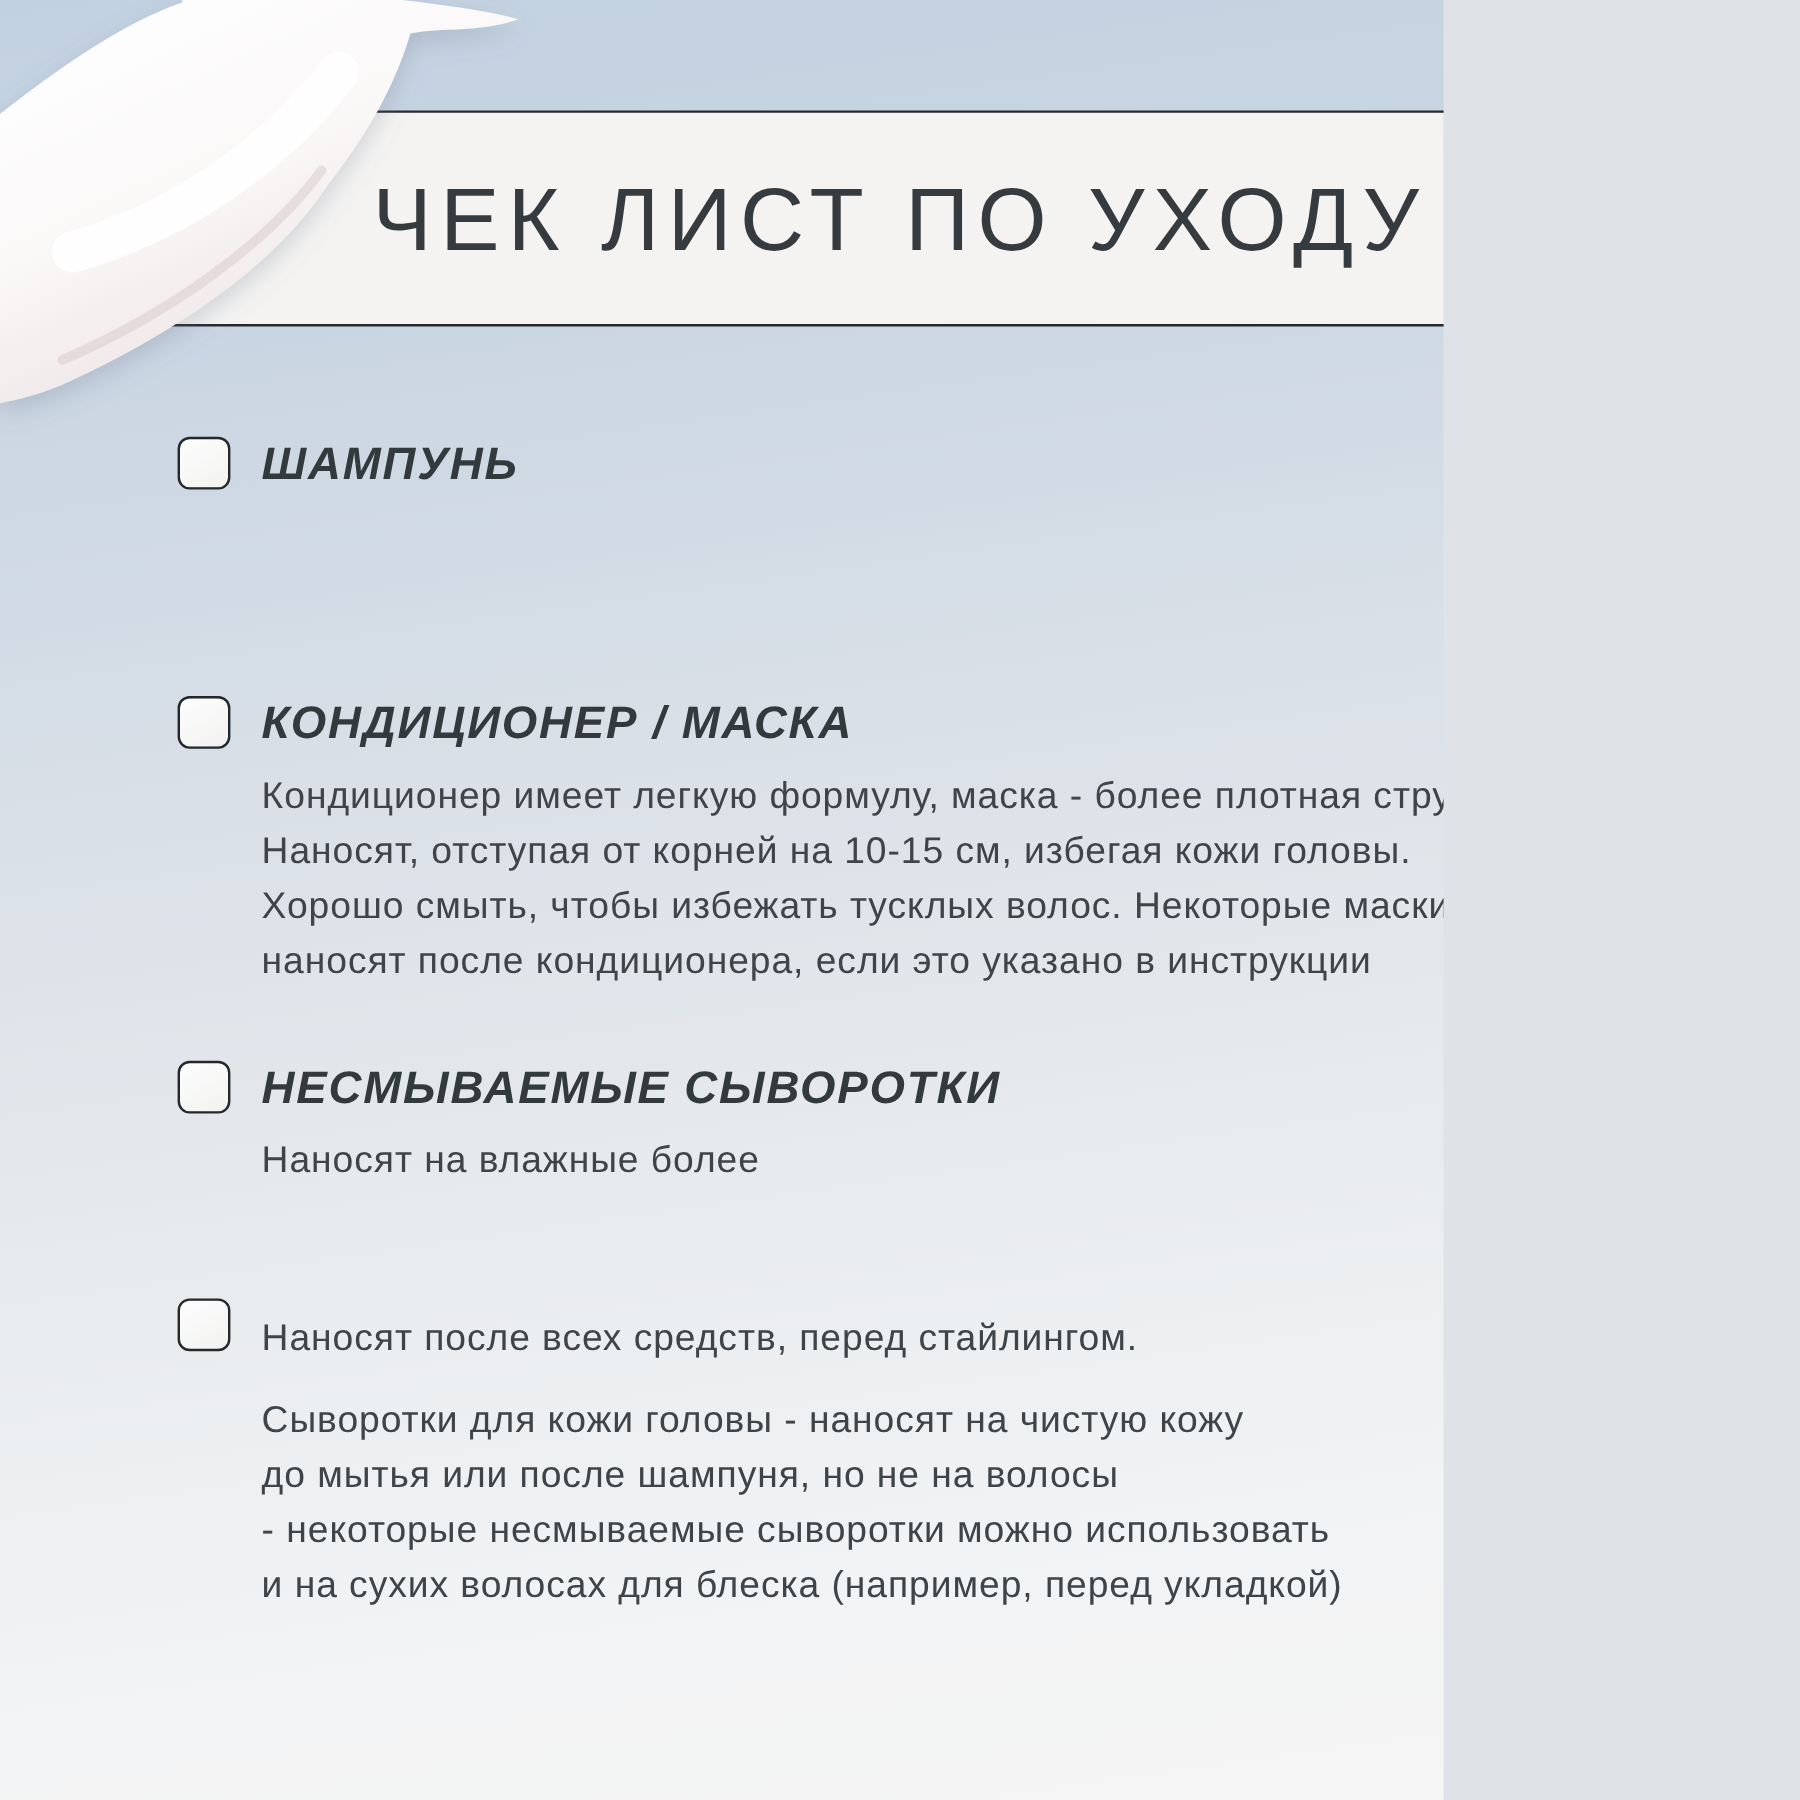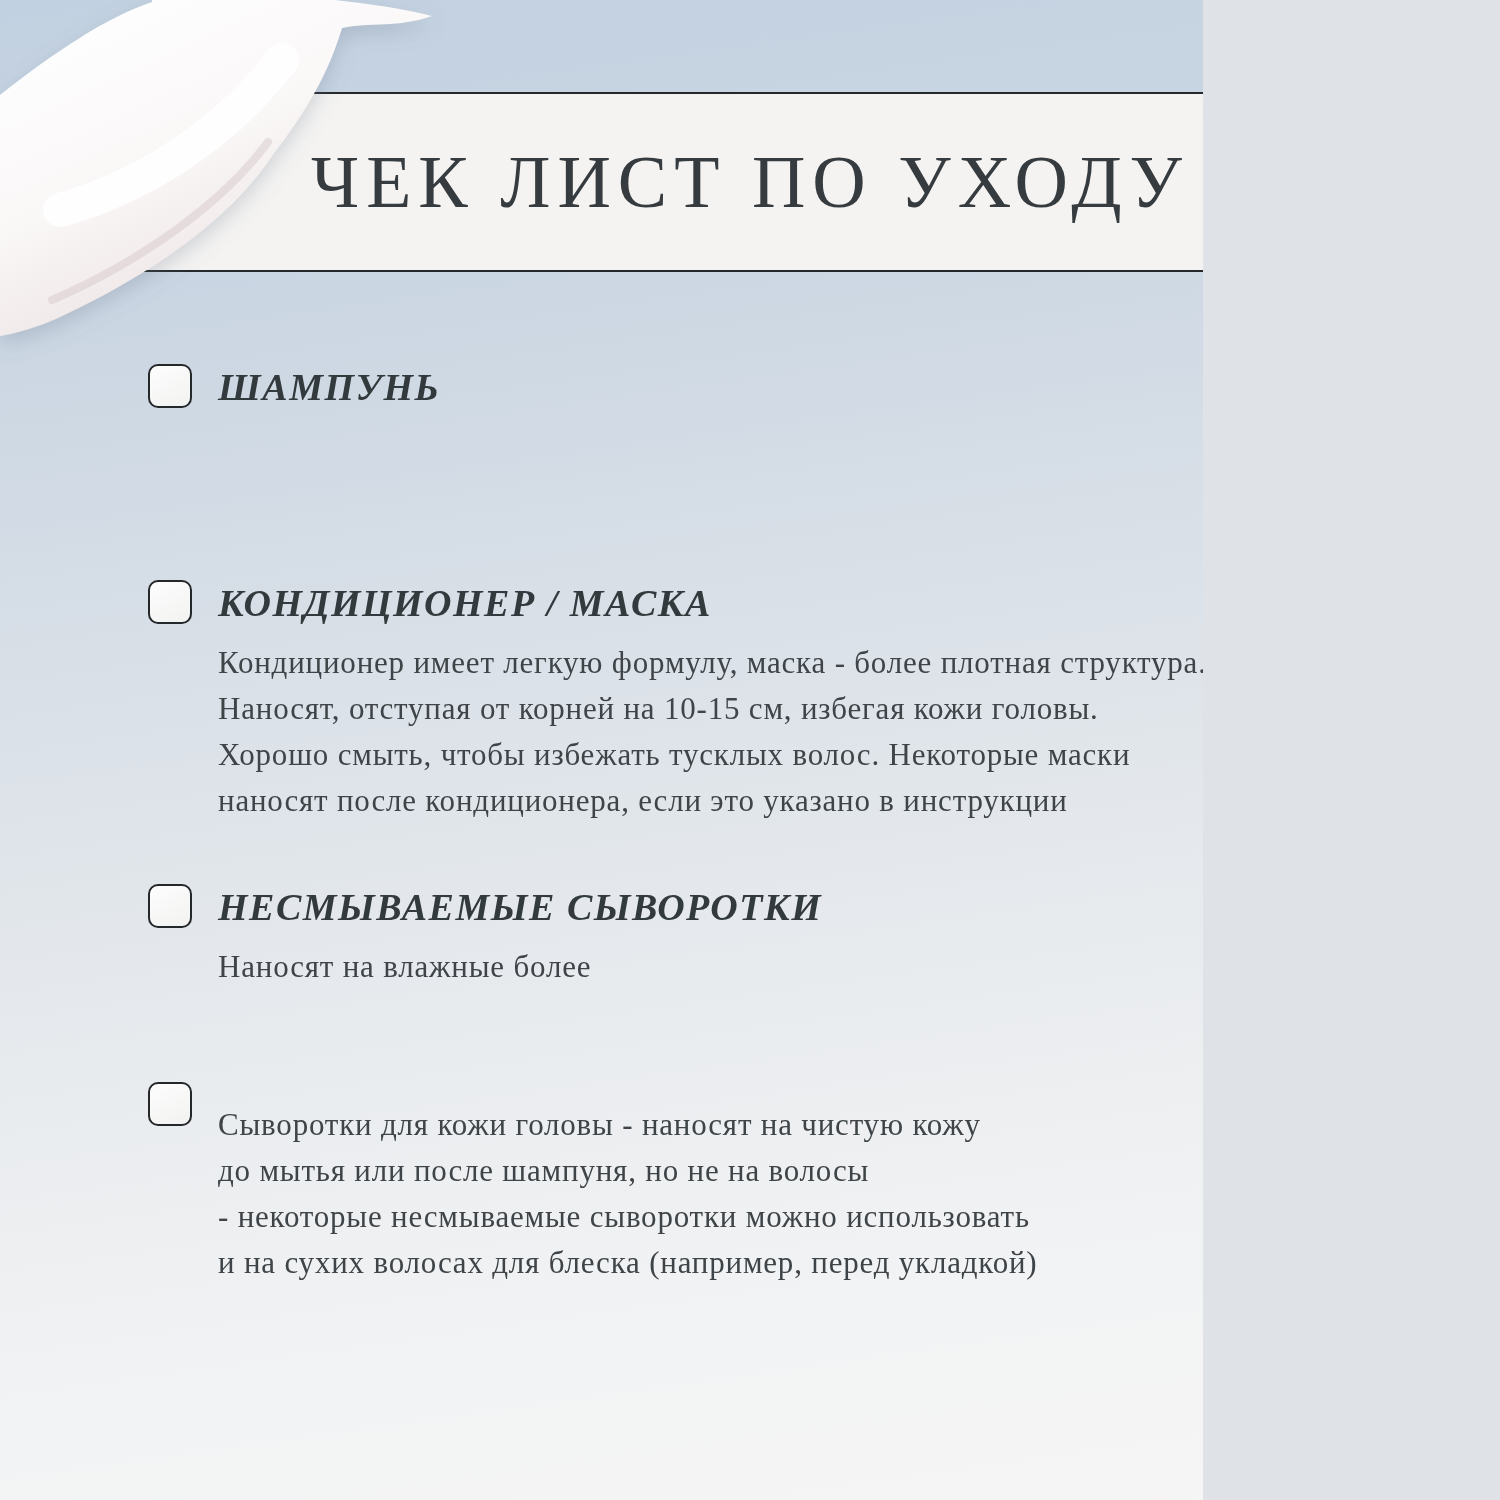--- a/index.html
+++ b/index.html
@@ -5,21 +5,21 @@
   html, body {
     margin: 0;
     padding: 0;
     background: #dfe3e8;
   }
   .canvas {
     position: relative;
     width: 1203px;
     height: 1500px;
     overflow: hidden;
-    font-family: Liberation Serif, serif;
+    font-family: Liberation Sans, sans-serif;
     background: linear-gradient(172deg,
       #c2d1e1 0%,
       #c9d5e2 18%,
       #d8dfe7 40%,
       #e8ebee 65%,
       #f2f3f4 85%,
       #f5f5f5 100%);
   }
 
   
@@ -183,20 +183,21 @@
     <span class="checkbox" role="checkbox" aria-checked="false"></span>
     <div class="item-content">
       <h2>НЕСМЫВАЕМЫЕ СЫВОРОТКИ</h2>
       <p>Наносят на влажные более</p>
     </div>
   </div>
 
   <div class="item item-serums">
     <span class="checkbox" role="checkbox" aria-checked="false"></span>
     <div class="item-content">
+      <p>Наносят после всех средств, перед стайлингом.</p>
       <p class="note">Сыворотки для кожи головы - наносят на чистую кожу
 до мытья или после шампуня, но не на волосы
 - некоторые несмываемые сыворотки можно использовать
 и на сухих волосах для блеска (например, перед укладкой)</p>
     </div>
   </div>
 
 </div>
 
 </body></html>

